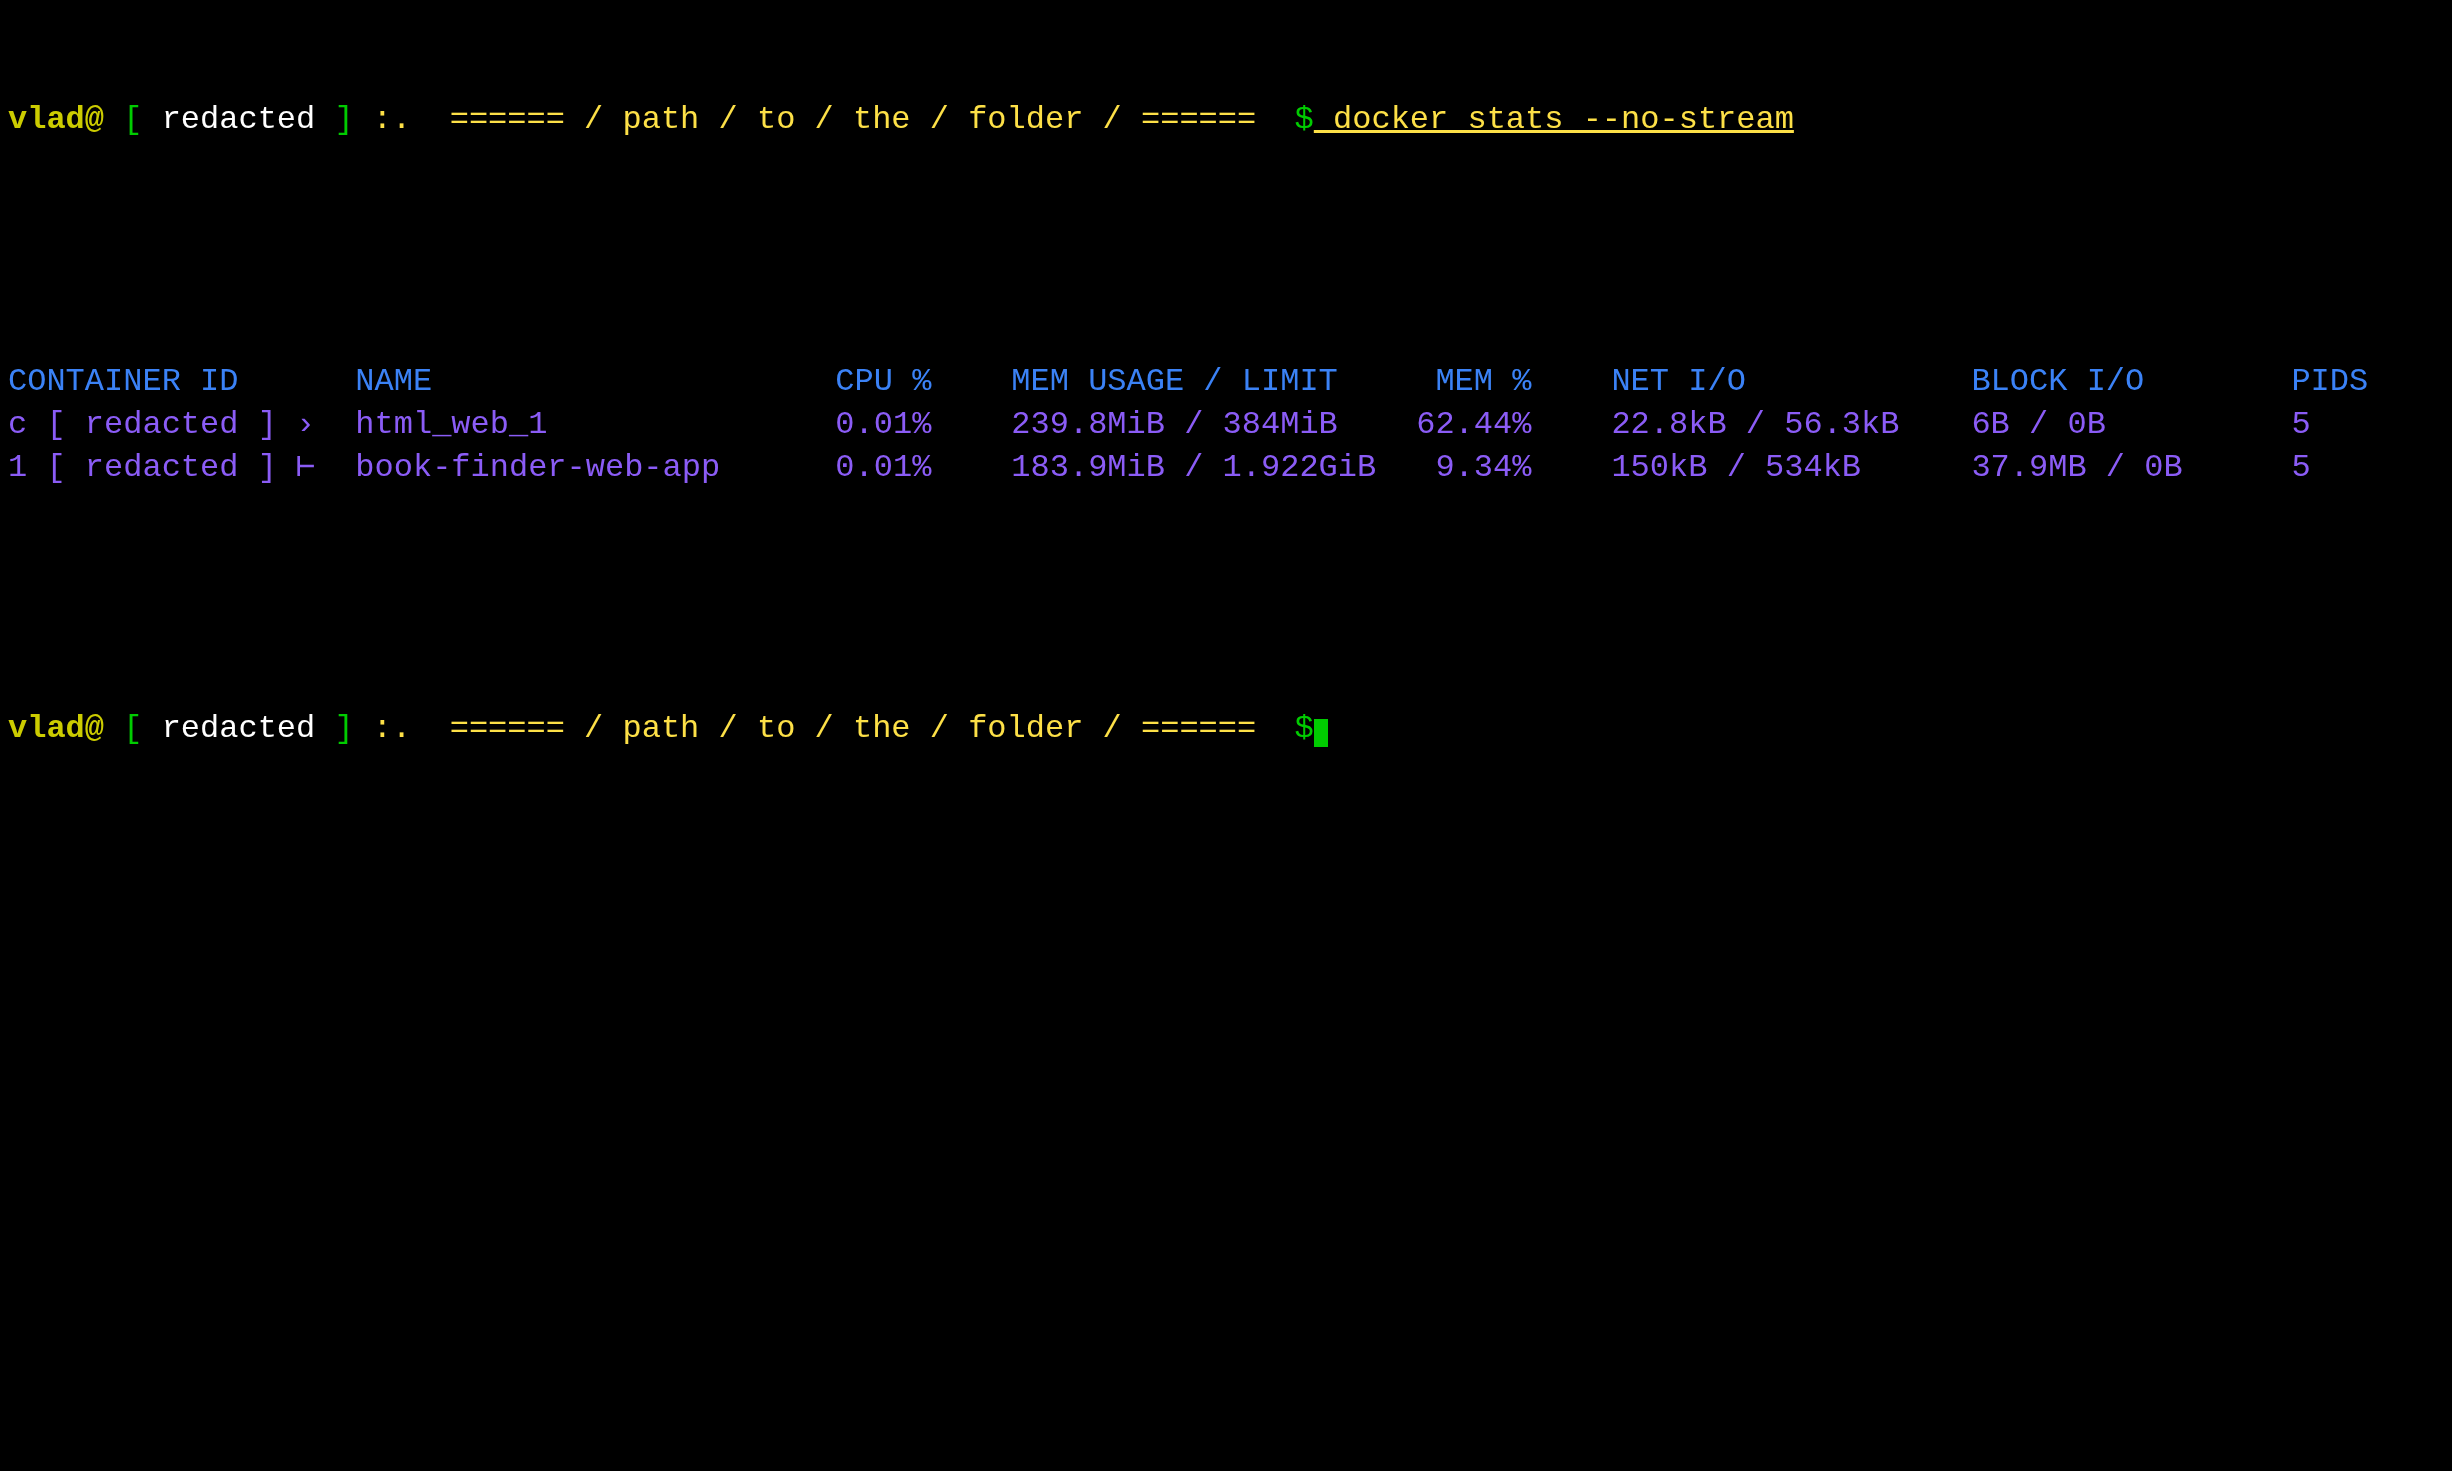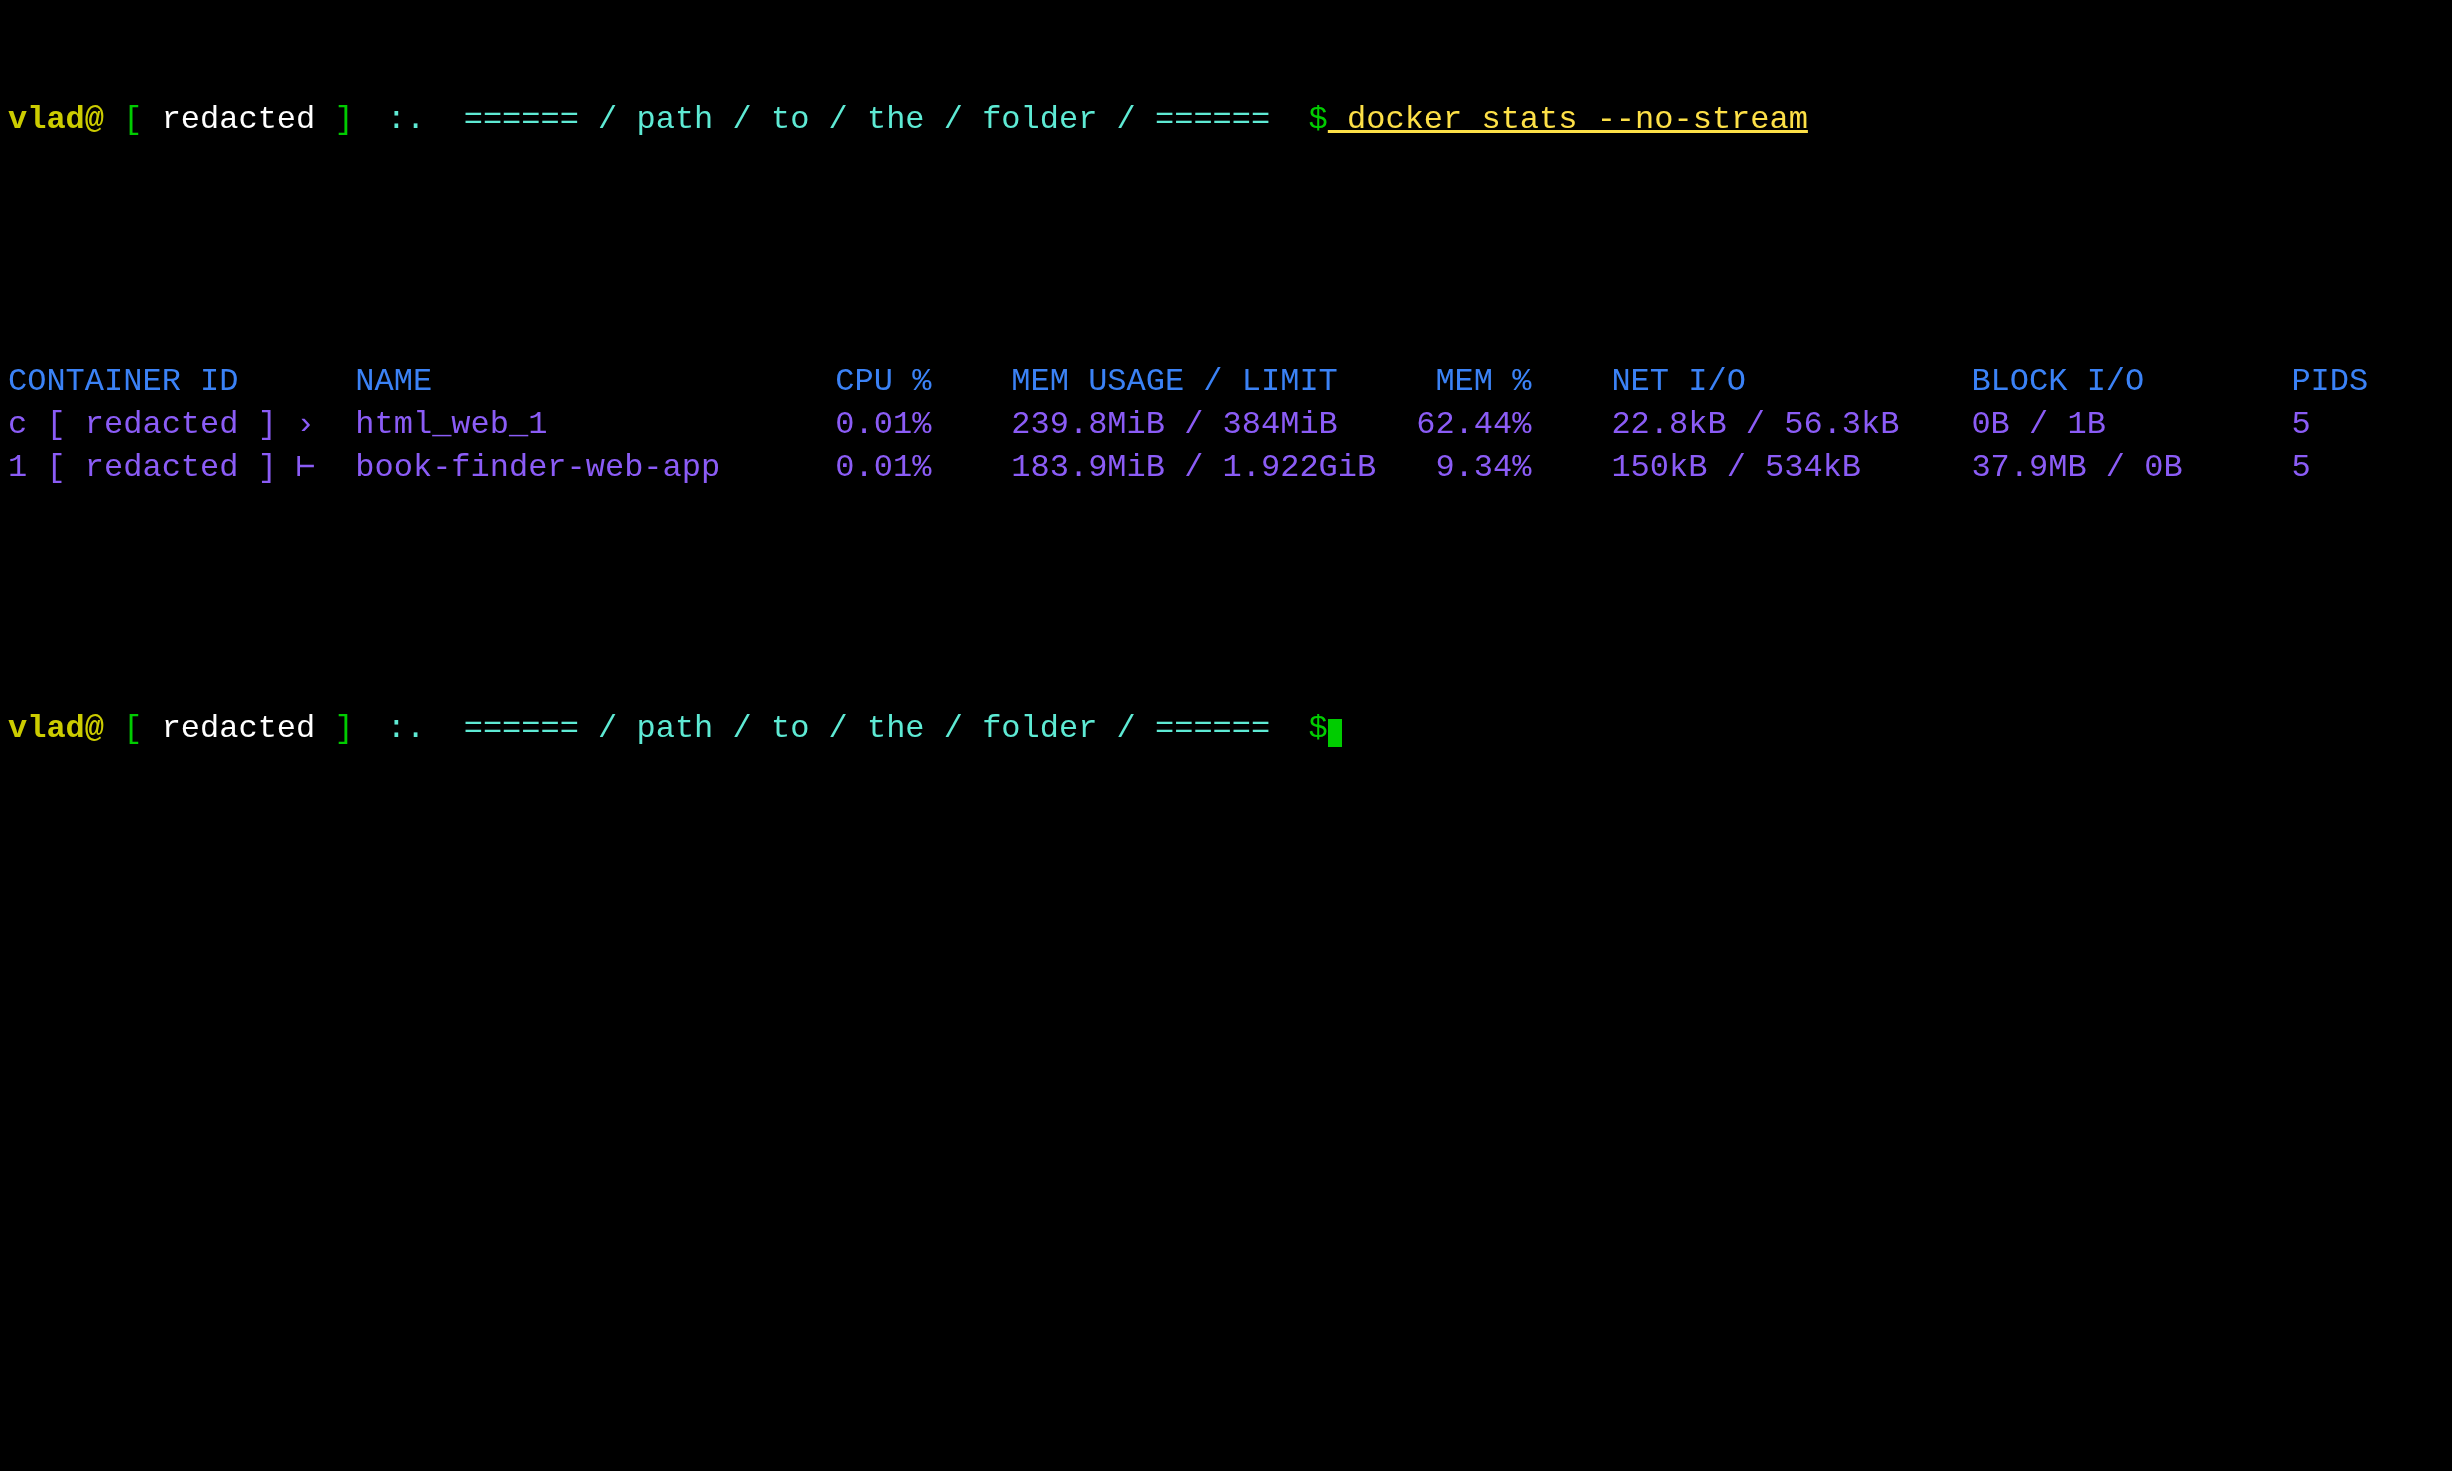--- a/index.html
+++ b/index.html
@@ -33,22 +33,21 @@
     .prompt-bracket {
       color: #00cc00;
     }
 
     .prompt-redacted {
       color: #ffffff;
       margin-top: 24px;
     }
 
     .prompt-path {
-      color: #5eead4;
-      margin-left: 14px;
+      color: #fde047;
     }
 
     .prompt-dollar {
       color: #00cc00;
     }
 
     .cmd-text {
       color: #fde047;
       text-decoration: underline;
     }
@@ -120,21 +119,21 @@
         </tr>
       </thead>
       <tbody>
         <tr class="data-row">
           <td class="col-container"><span>c [ redacted ]</span><span> ›</span></td>
           <td class="col-name">html_web_1</td>
           <td class="col-cpu">0.01%</td>
           <td class="col-mem">239.8MiB / 384MiB</td>
           <td class="col-mempct">62.44%</td>
           <td class="col-net">22.8kB / 56.3kB</td>
-          <td class="col-block">0B / 1B</td>
+          <td class="col-block">6B / 0B</td>
           <td class="col-pids">5</td>
         </tr>
         <tr class="data-row">
           <td class="col-container"><span>1 [ redacted ]</span><span> ⊢</span></td>
           <td class="col-name">book-finder-web-app</td>
           <td class="col-cpu">0.01%</td>
           <td class="col-mem">183.9MiB / 1.922GiB</td>
           <td class="col-mempct">9.34%</td>
           <td class="col-net">150kB / 534kB</td>
           <td class="col-block">37.9MB / 0B</td>

